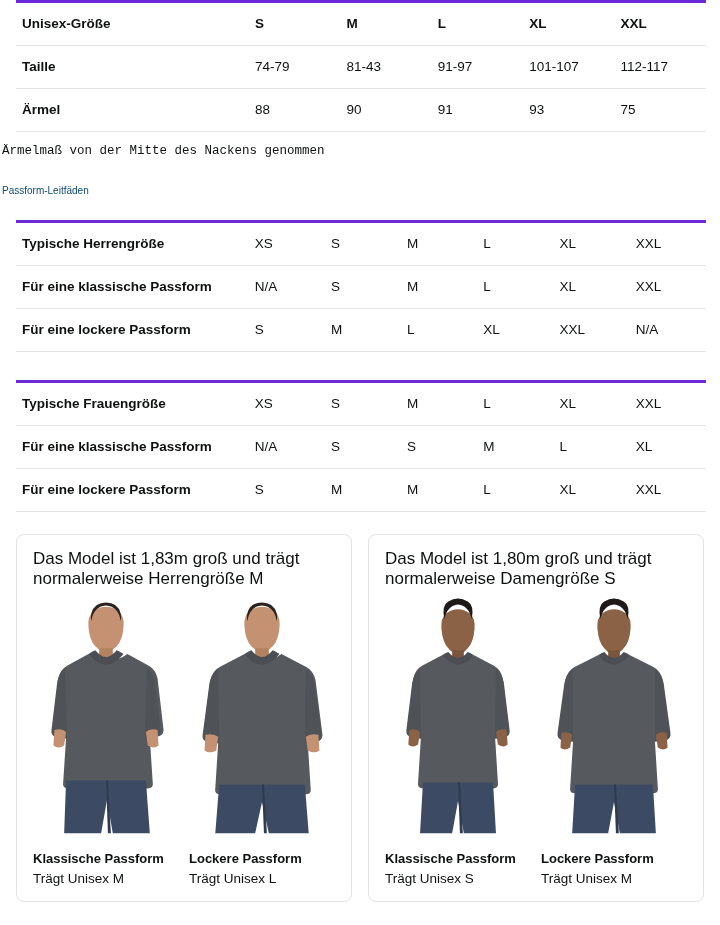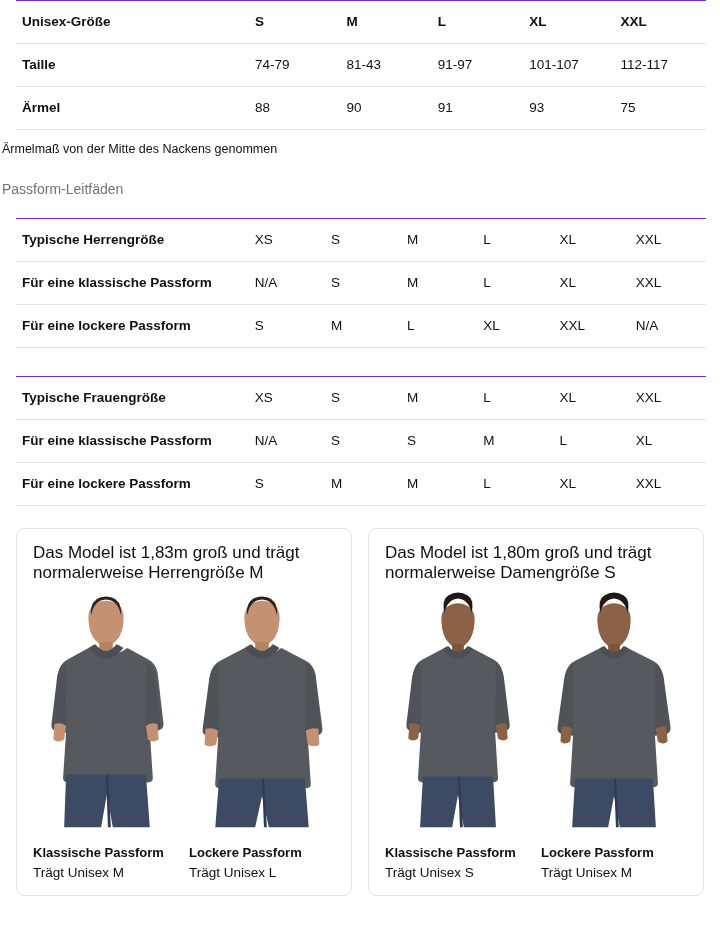--- a/index.html
+++ b/index.html
@@ -32,36 +32,37 @@
     table-layout: fixed;
   }
   table.sizetable td {
     font-size: 13.5px;
     line-height: 18px;
     padding: 12px 6px 12px 6px;
     border-bottom: 1px solid #e3e3e3;
     vertical-align: middle;
     white-space: nowrap;
   }
-  table.sizetable tr:first-child td { border-top: 1px solid #6d28d9; }
+  table.sizetable tr:first-child td { border-top: 3px solid #6d28d9; }
   td.rowhead { font-weight: bold; width: 232px; padding-left: 8px; }
   td.colhead { font-weight: bold; }
   .main-table td { height: 43px; }
   .main-table td.rowhead { width: 232px; }
   .main-table td.c { width: 91px; }
 
   .note {
     font-size: 12.5px;
     color: #0f1111;
     padding: 10px 8px 0 2px;
     line-height: 18px;
+    font-family: Liberation Mono, monospace;
   }
   .section-label {
-    font-size: 14px;
-    color: #737373;
+    font-size: 10px;
+    color: #0c4a6e;
     padding: 22px 12px 8px 2px;
     line-height: 18px;
   }
   .fit-table { margin-top: 12px; }
   .fit-table td { height: 42px; }
   .fit-table td.rowhead { width: 232px; }
   .fit-table td.c { width: 76px; }
 
   .spacer-16 { height: 16px; }
 

